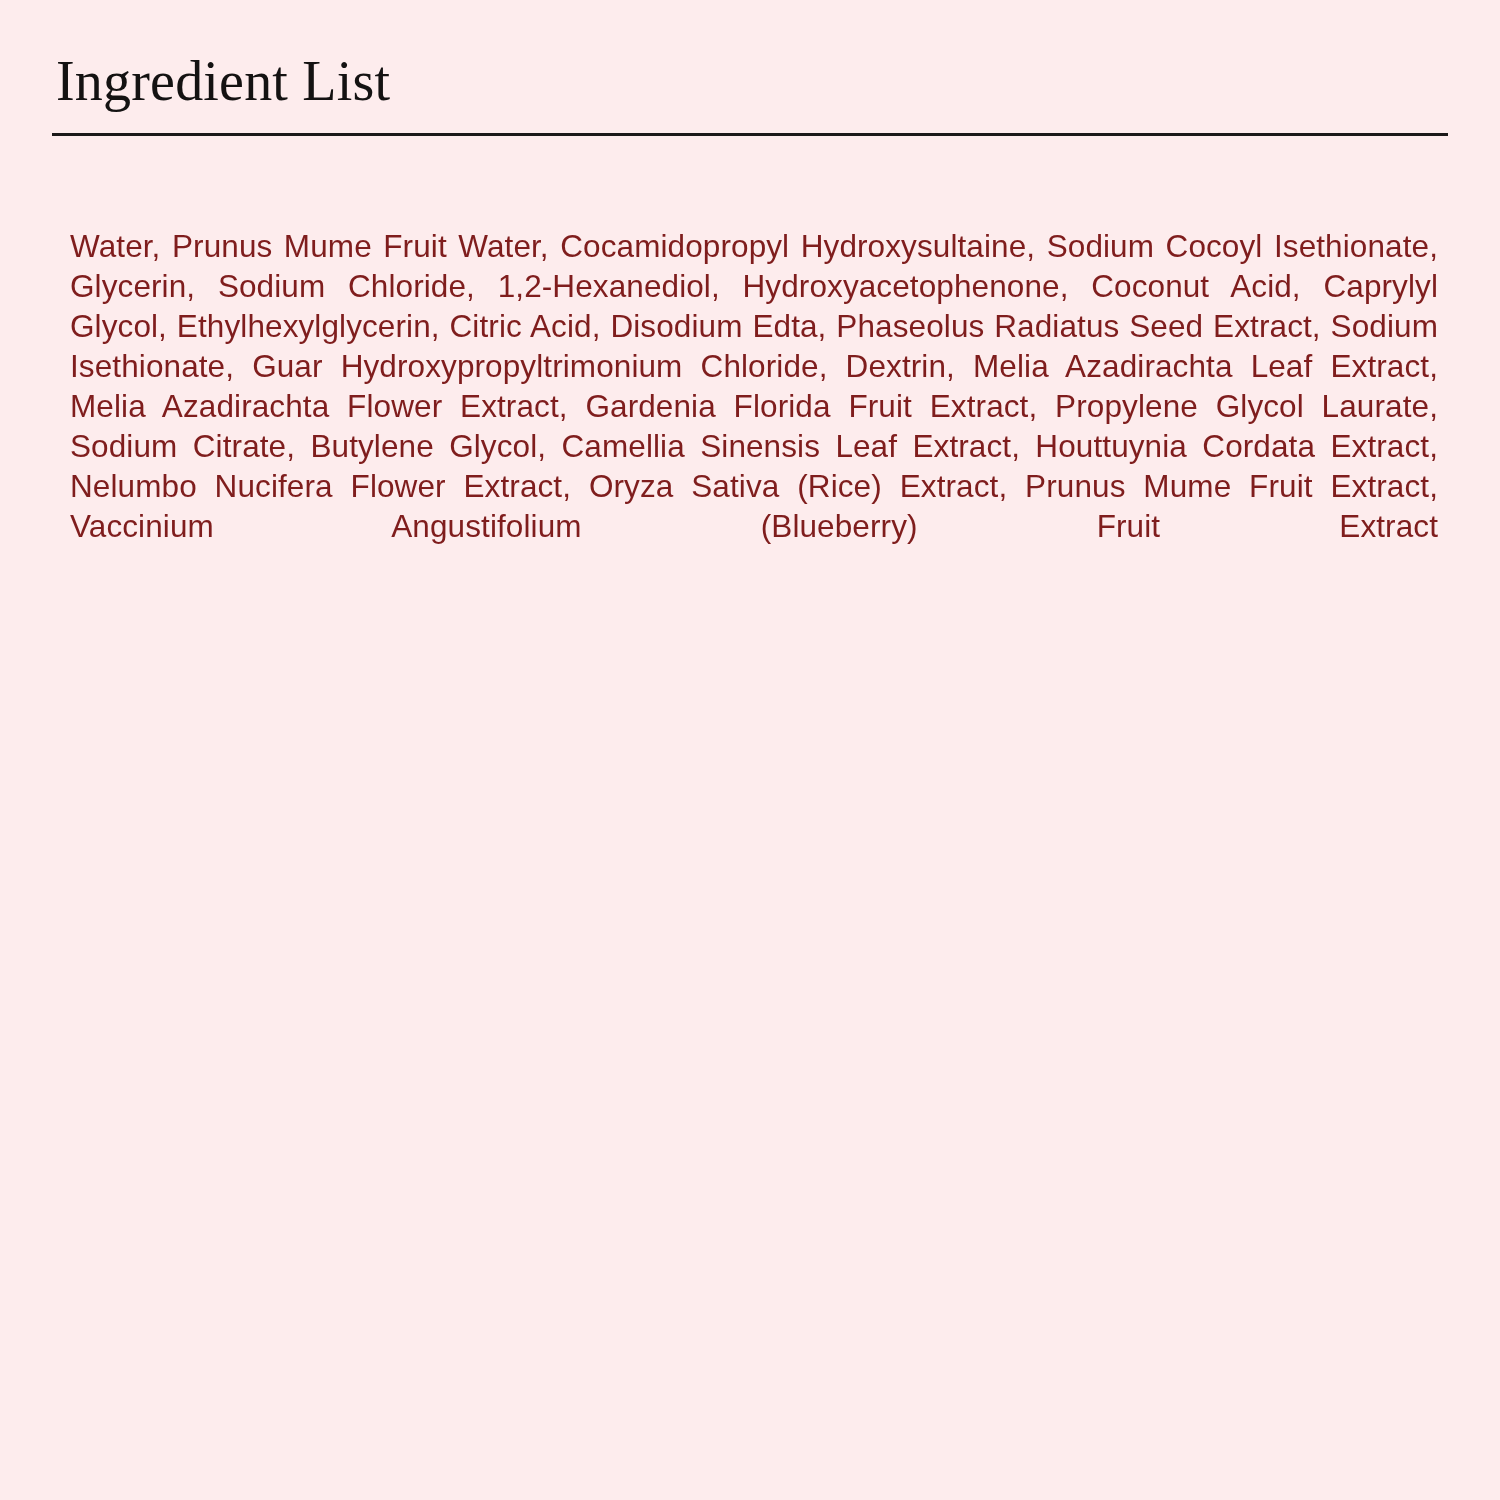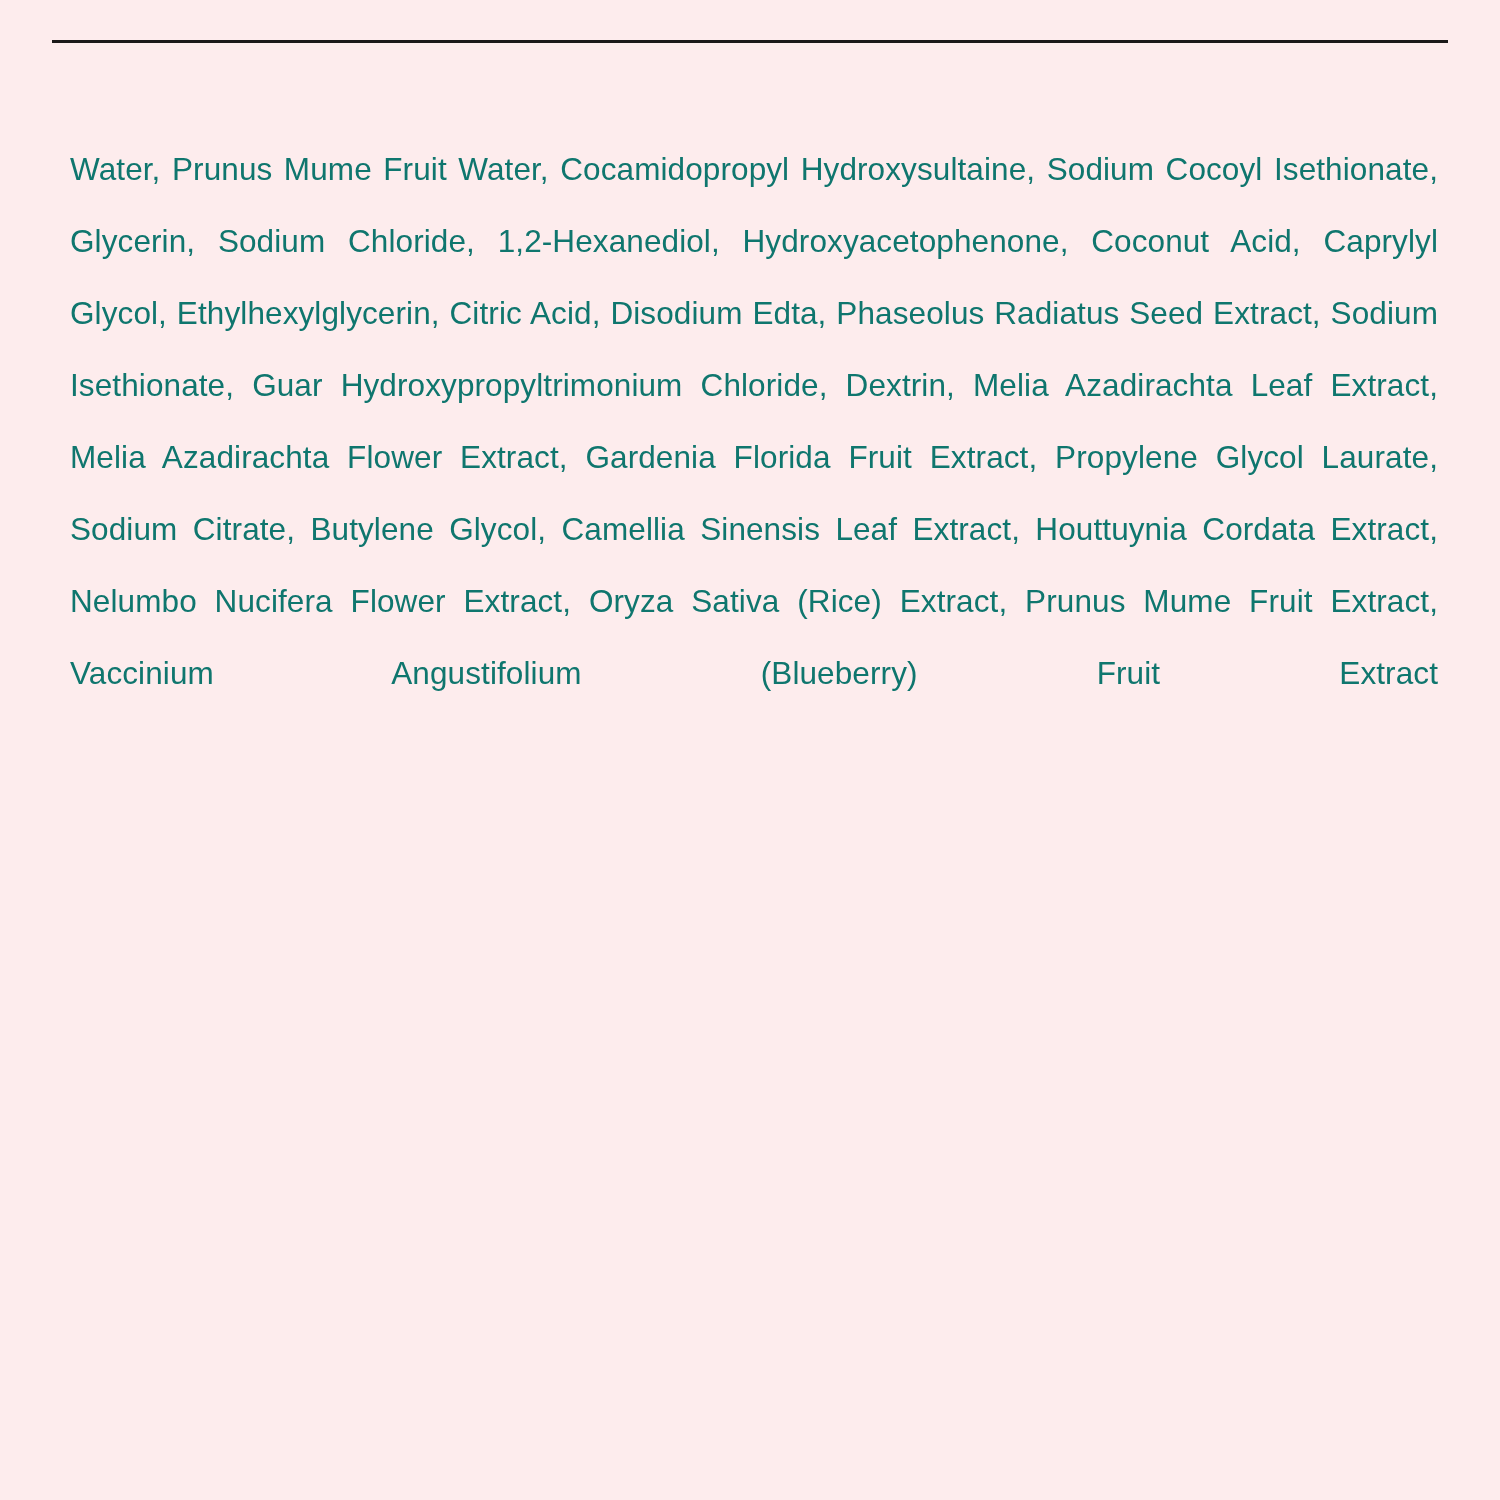--- a/index.html
+++ b/index.html
@@ -34,35 +34,36 @@
   }
   .title-rule {
     height: 3px;
     background: #1b1919;
     width: 100%;
     margin: 0 0 58px 0;
   }
   .ingredients-body {
     font-family: "Liberation Sans", sans-serif;
     font-size: 31.5px;
-    line-height: 72px;
+    line-height: 40px;
     text-align: justify;
     text-justify: inter-word;
-    color: #0f766e;
+    color: #7f1d1d;
     padding: 0 10px 0 18px;
     letter-spacing: 0.1px;
   }
   
   .ingredients-body::after {
     content: "";
     display: inline-block;
     width: 100%;
   }
 </style>
 </head>
 <body>
 
 <div class="page">
+  <h1 class="doc-title">Ingredient List</h1>
 
   <div class="title-rule"></div>
 
   <p class="ingredients-body">Water, Prunus Mume Fruit Water, Cocamidopropyl Hydroxysultaine, Sodium Cocoyl Isethionate, Glycerin, Sodium Chloride, 1,2-Hexanediol, Hydroxyacetophenone, Coconut Acid, Caprylyl Glycol, Ethylhexylglycerin, Citric Acid, Disodium Edta, Phaseolus Radiatus Seed Extract, Sodium Isethionate, Guar Hydroxypropyltrimonium Chloride, Dextrin, Melia Azadirachta Leaf Extract, Melia Azadirachta Flower Extract, Gardenia Florida Fruit Extract, Propylene Glycol Laurate, Sodium Citrate, Butylene Glycol, Camellia Sinensis Leaf Extract, Houttuynia Cordata Extract, Nelumbo Nucifera Flower Extract, Oryza Sativa (Rice) Extract, Prunus Mume Fruit Extract, Vaccinium Angustifolium (Blueberry) Fruit Extract</p>
 </div>
 
 </body></html>

